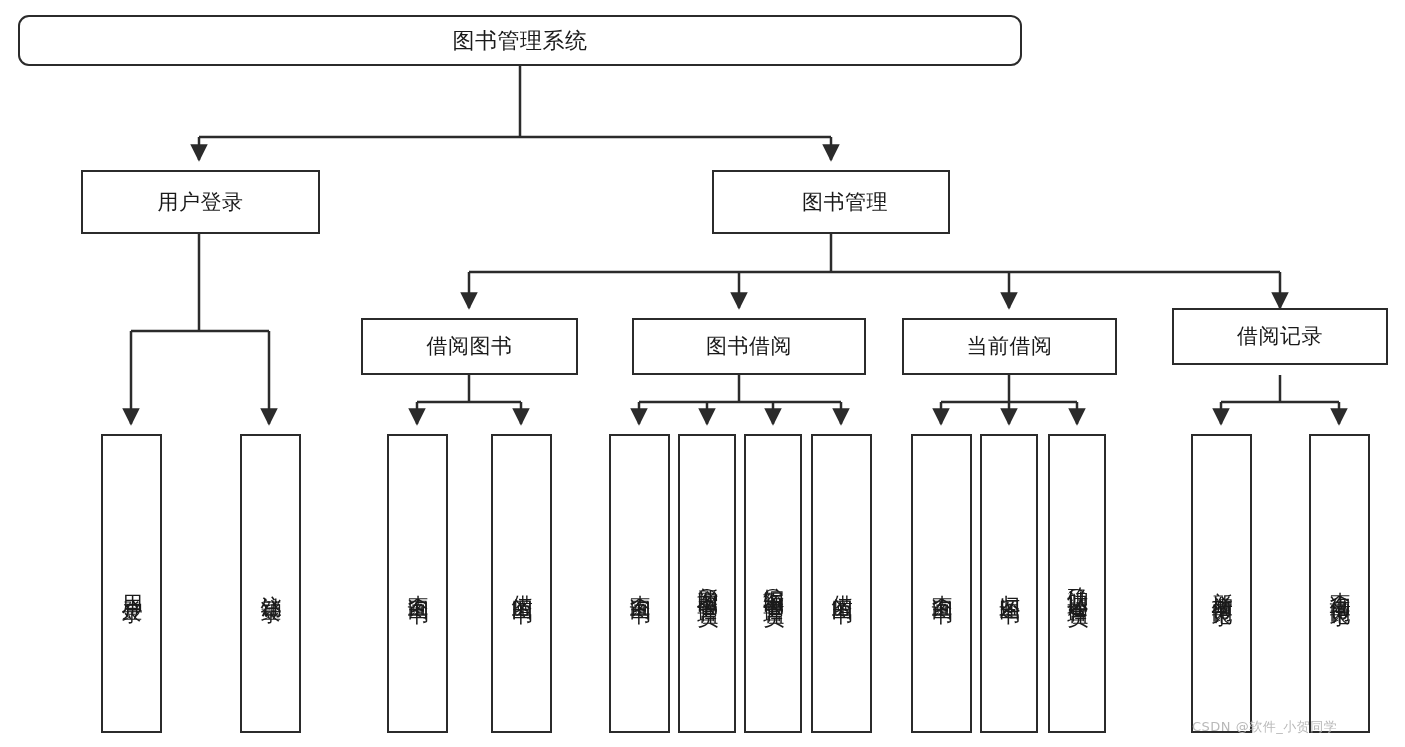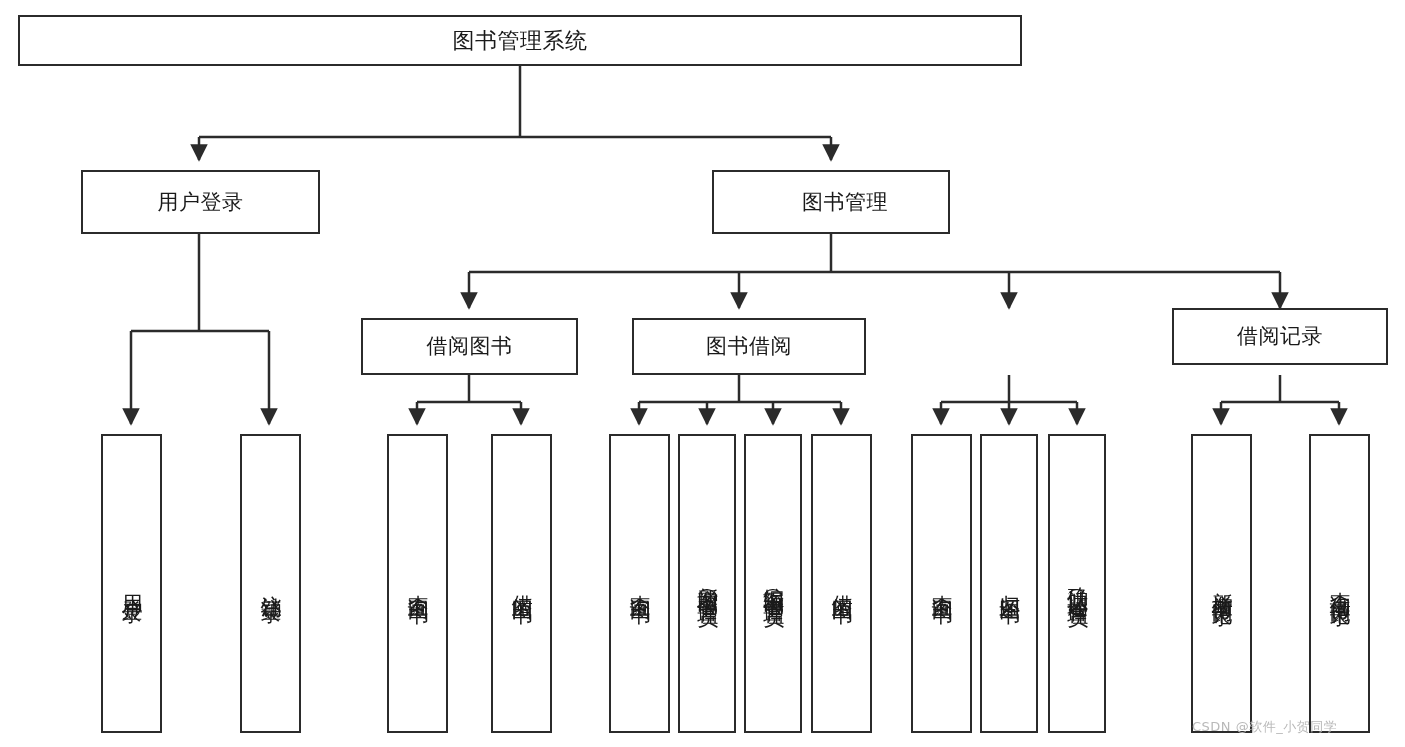--- a/index.html
+++ b/index.html
@@ -120,37 +120,40 @@
       <path d="M 1009 402 L 1009 424" marker-end="url(#arrow)"></path>
       <path d="M 1077 402 L 1077 424" marker-end="url(#arrow)"></path>
 
       <path d="M 1280 375 L 1280 402"></path>
       <path d="M 1221 402 L 1339 402"></path>
       <path d="M 1221 402 L 1221 424" marker-end="url(#arrow)"></path>
       <path d="M 1339 402 L 1339 424" marker-end="url(#arrow)"></path>
     </g>
   </svg>
 
-  <div class="node h root" style="left:18px; top:15px; width:1004px; height:51px;">
+  <div class="node h root" style="left:18px; top:15px; width:1004px; height:51px;border-radius:11px;">
     <span class="label">图书管理系统</span>
   </div>
 
   <div class="node h" style="left:81px; top:170px; width:239px; height:64px;">
     <span class="label">用户登录</span>
   </div>
   <div class="node h" style="left:712px; top:170px; width:238px; height:64px;padding-left:28px;">
     <span class="label">图书管理</span>
   </div>
 
   <div class="node h" style="left:361px; top:318px; width:217px; height:57px;">
     <span class="label">借阅图书</span>
   </div>
   <div class="node h" style="left:632px; top:318px; width:234px; height:57px;">
     <span class="label">图书借阅</span>
   </div>
+  <div class="node h" style="left:902px; top:318px; width:215px; height:57px;">
+    <span class="label">当前借阅</span>
+  </div>
   <div class="node h" style="left:1172px; top:308px; width:216px; height:57px;">
     <span class="label">借阅记录</span>
   </div>
 
   <div class="node v" style="left:101px; top:434px; width:61px; height:299px;">
     <span class="label">用户登录</span>
   </div>
   <div class="node v" style="left:240px; top:434px; width:61px; height:299px;">
     <span class="label">注销登录</span>
   </div>

